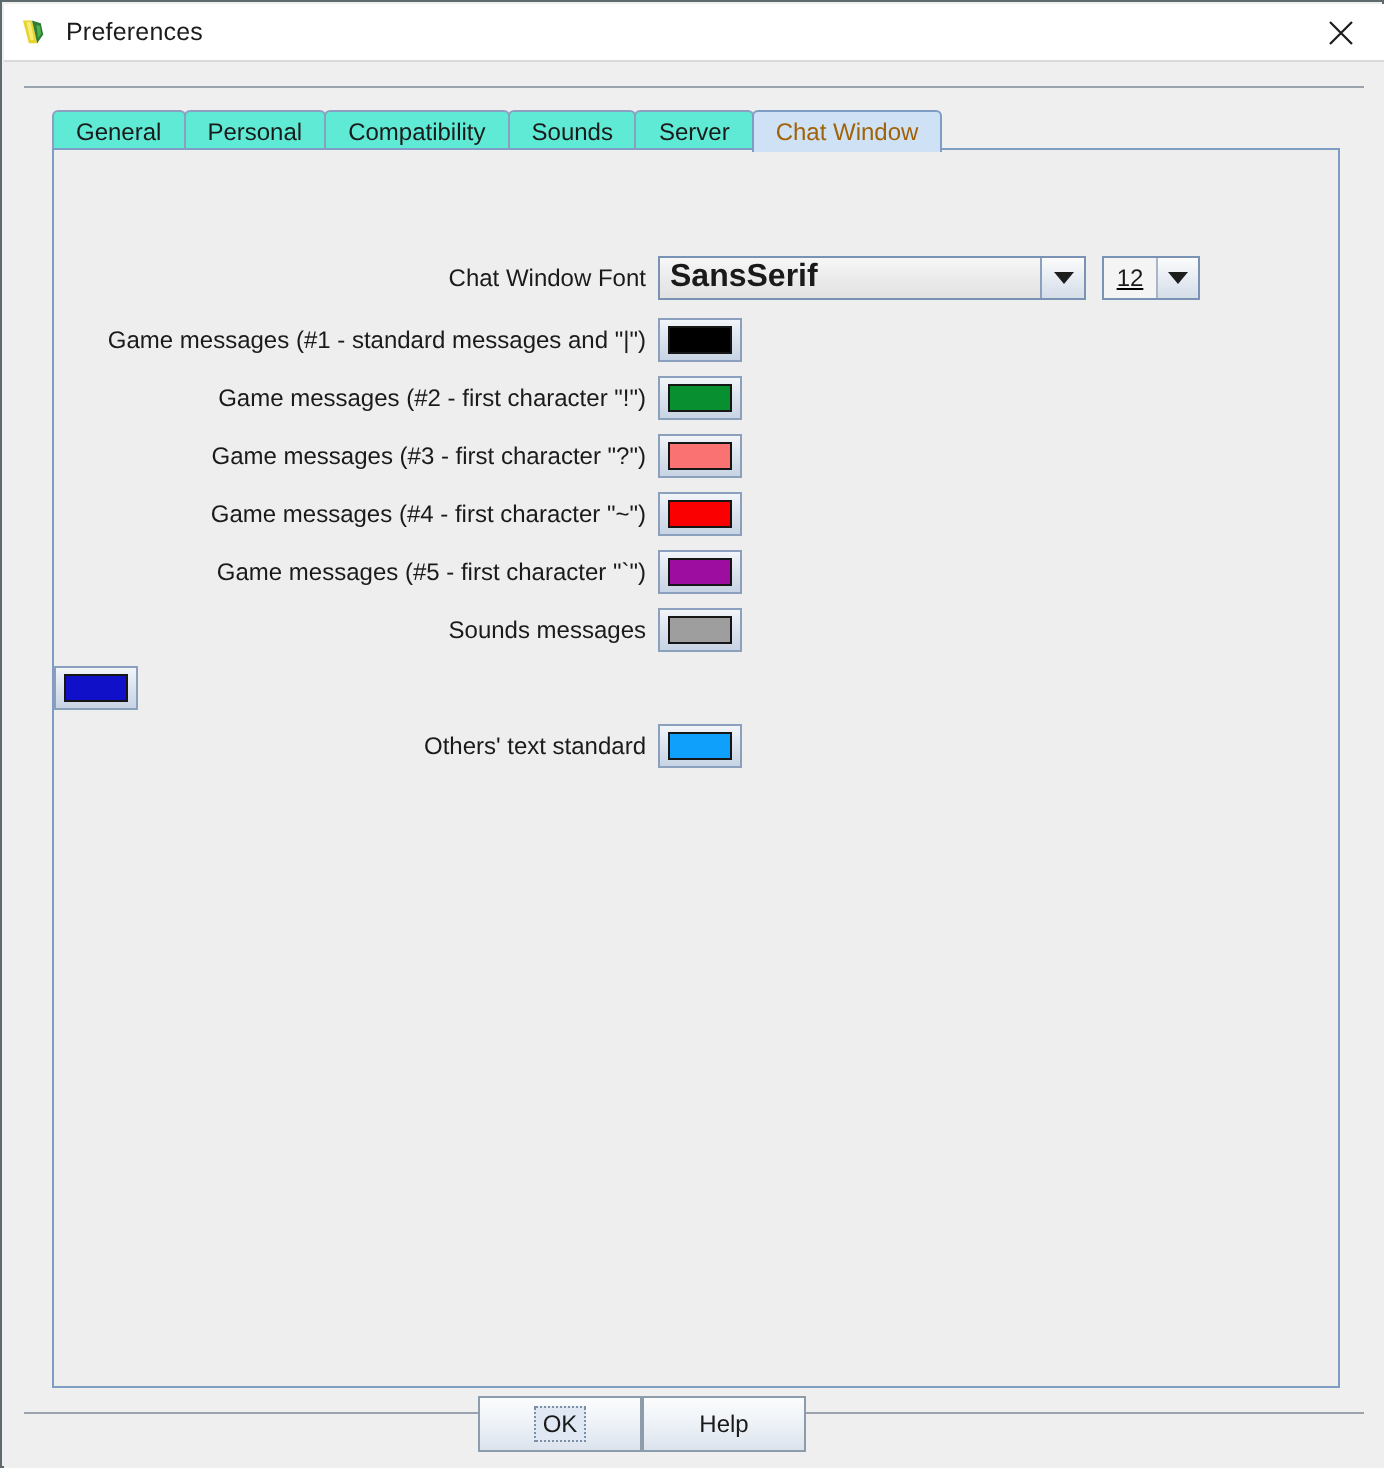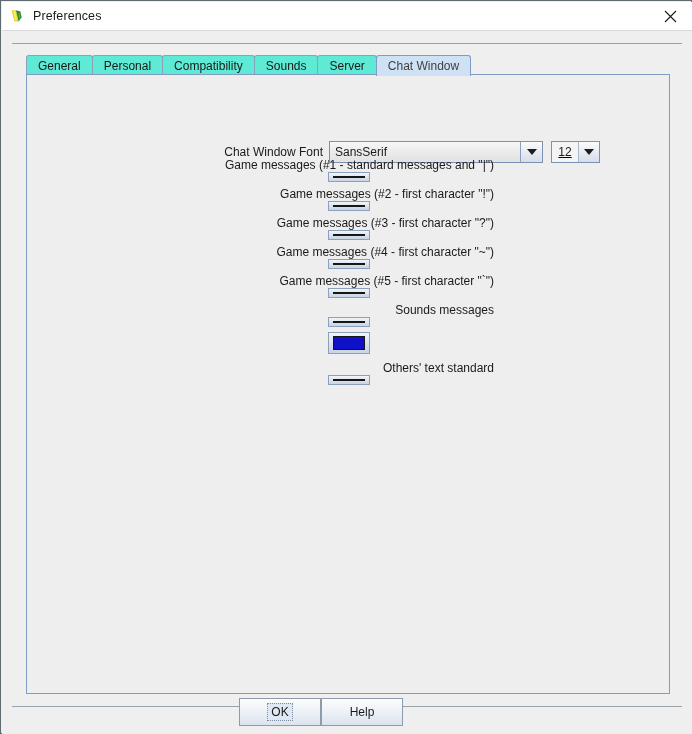--- a/index.html
+++ b/index.html
@@ -100,21 +100,21 @@
     border: 1px solid #8ba0bf;
     border-bottom: none;
     border-radius: 3px 3px 0 0;
     margin-right: -1px;
     white-space: nowrap;
   }
   .tab.selected {
     background: #cfe2f5;
     border-color: #7f9cc4;
     z-index: 4;
-    color: #404040;
+    color: #a16207;
   }
 
   
   .panel {
     position: absolute;
     left: 24px; top: 43px;
     width: 644px;
     height: 620px;
     box-sizing: border-box;
     background: #eeeeee;
@@ -131,43 +131,44 @@
   }
   .row-label {
     font-size: 12px;
     color: #1a1a1a;
     text-align: right;
     white-space: nowrap;
     padding-right: 6px;
   }
 
   
-  .fontrow { left: 0px; top: 66px; width: 620px; }
+  .fontrow { left: 0px; top: 53px; width: 620px; }
   .fontrow .row-label {
     width: 296px;
   }
 
   .combo {
     width: 214px;
     height: 22px;
     box-sizing: border-box;
     background: #ededed;
     border: 1px solid #7a93b5;
     display: flex;
     align-items: stretch;
     overflow: hidden;
   }
   .combo-value {
     flex: 1;
     display: flex;
     align-items: center;
     padding-left: 5px;
-    font-size: 12px;
+    font-size: 16px;
     color: #1a1a1a;
     background: linear-gradient(180deg,#f7f7f7 0%, #eaeaea 55%, #e2e2e2 100%);
+    font-weight: bold;
   }
   .combo-arrow {
     width: 21px;
     border-left: 1px solid #8aa0bc;
     background: linear-gradient(180deg,#fbfbfb 0%, #e6ebf2 55%, #d5dde8 100%);
     display: flex;
     align-items: center;
     justify-content: center;
   }
   .caret {
@@ -201,21 +202,21 @@
   }
   .spinner-arrow {
     flex: 1;
     background: linear-gradient(180deg,#fbfbfb 0%, #e6ebf2 55%, #d5dde8 100%);
     display: flex;
     align-items: center;
     justify-content: center;
   }
 
   
-  .colorrow { left: 12px; width: 620px; height: 24px; flex-direction: column; }
+  .colorrow { left: 0px; width: 620px; height: 24px; }
   .colorrow .row-label { width: 296px; }
   .swatch-btn {
     width: 42px;
     height: 22px;
     box-sizing: border-box;
     border: 1px solid #8aa0bc;
     background: linear-gradient(180deg,#f2f5f9 0%, #dbe3ee 50%, #c8d4e4 100%);
     padding: 3px 4px;
     display: flex;
     align-items: center;

